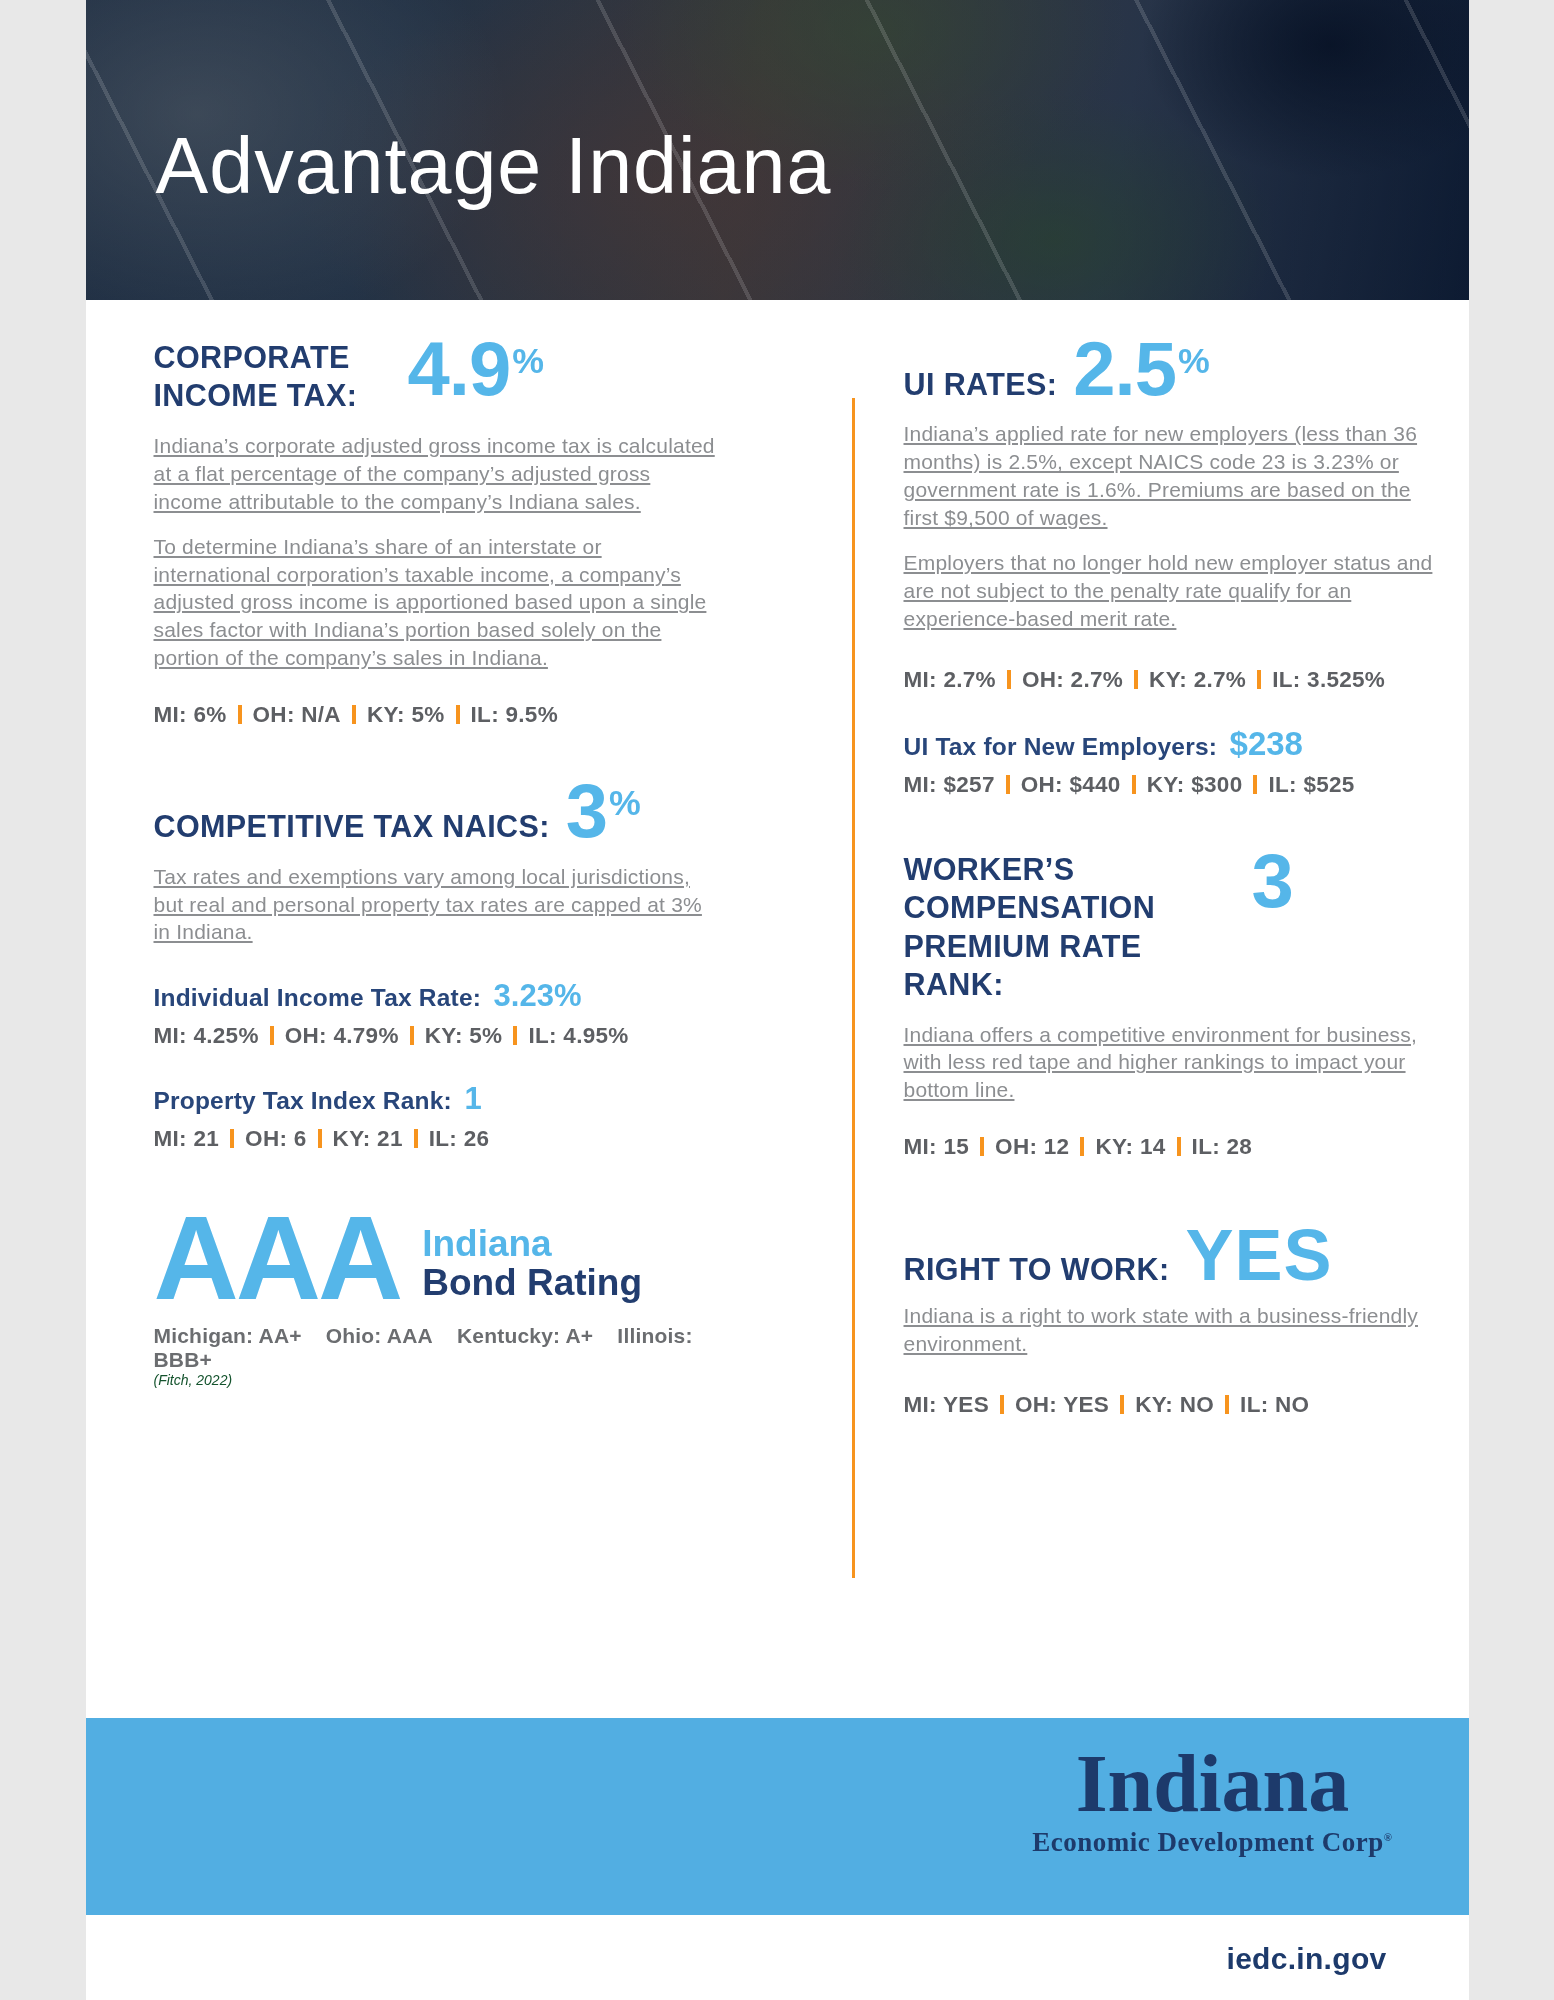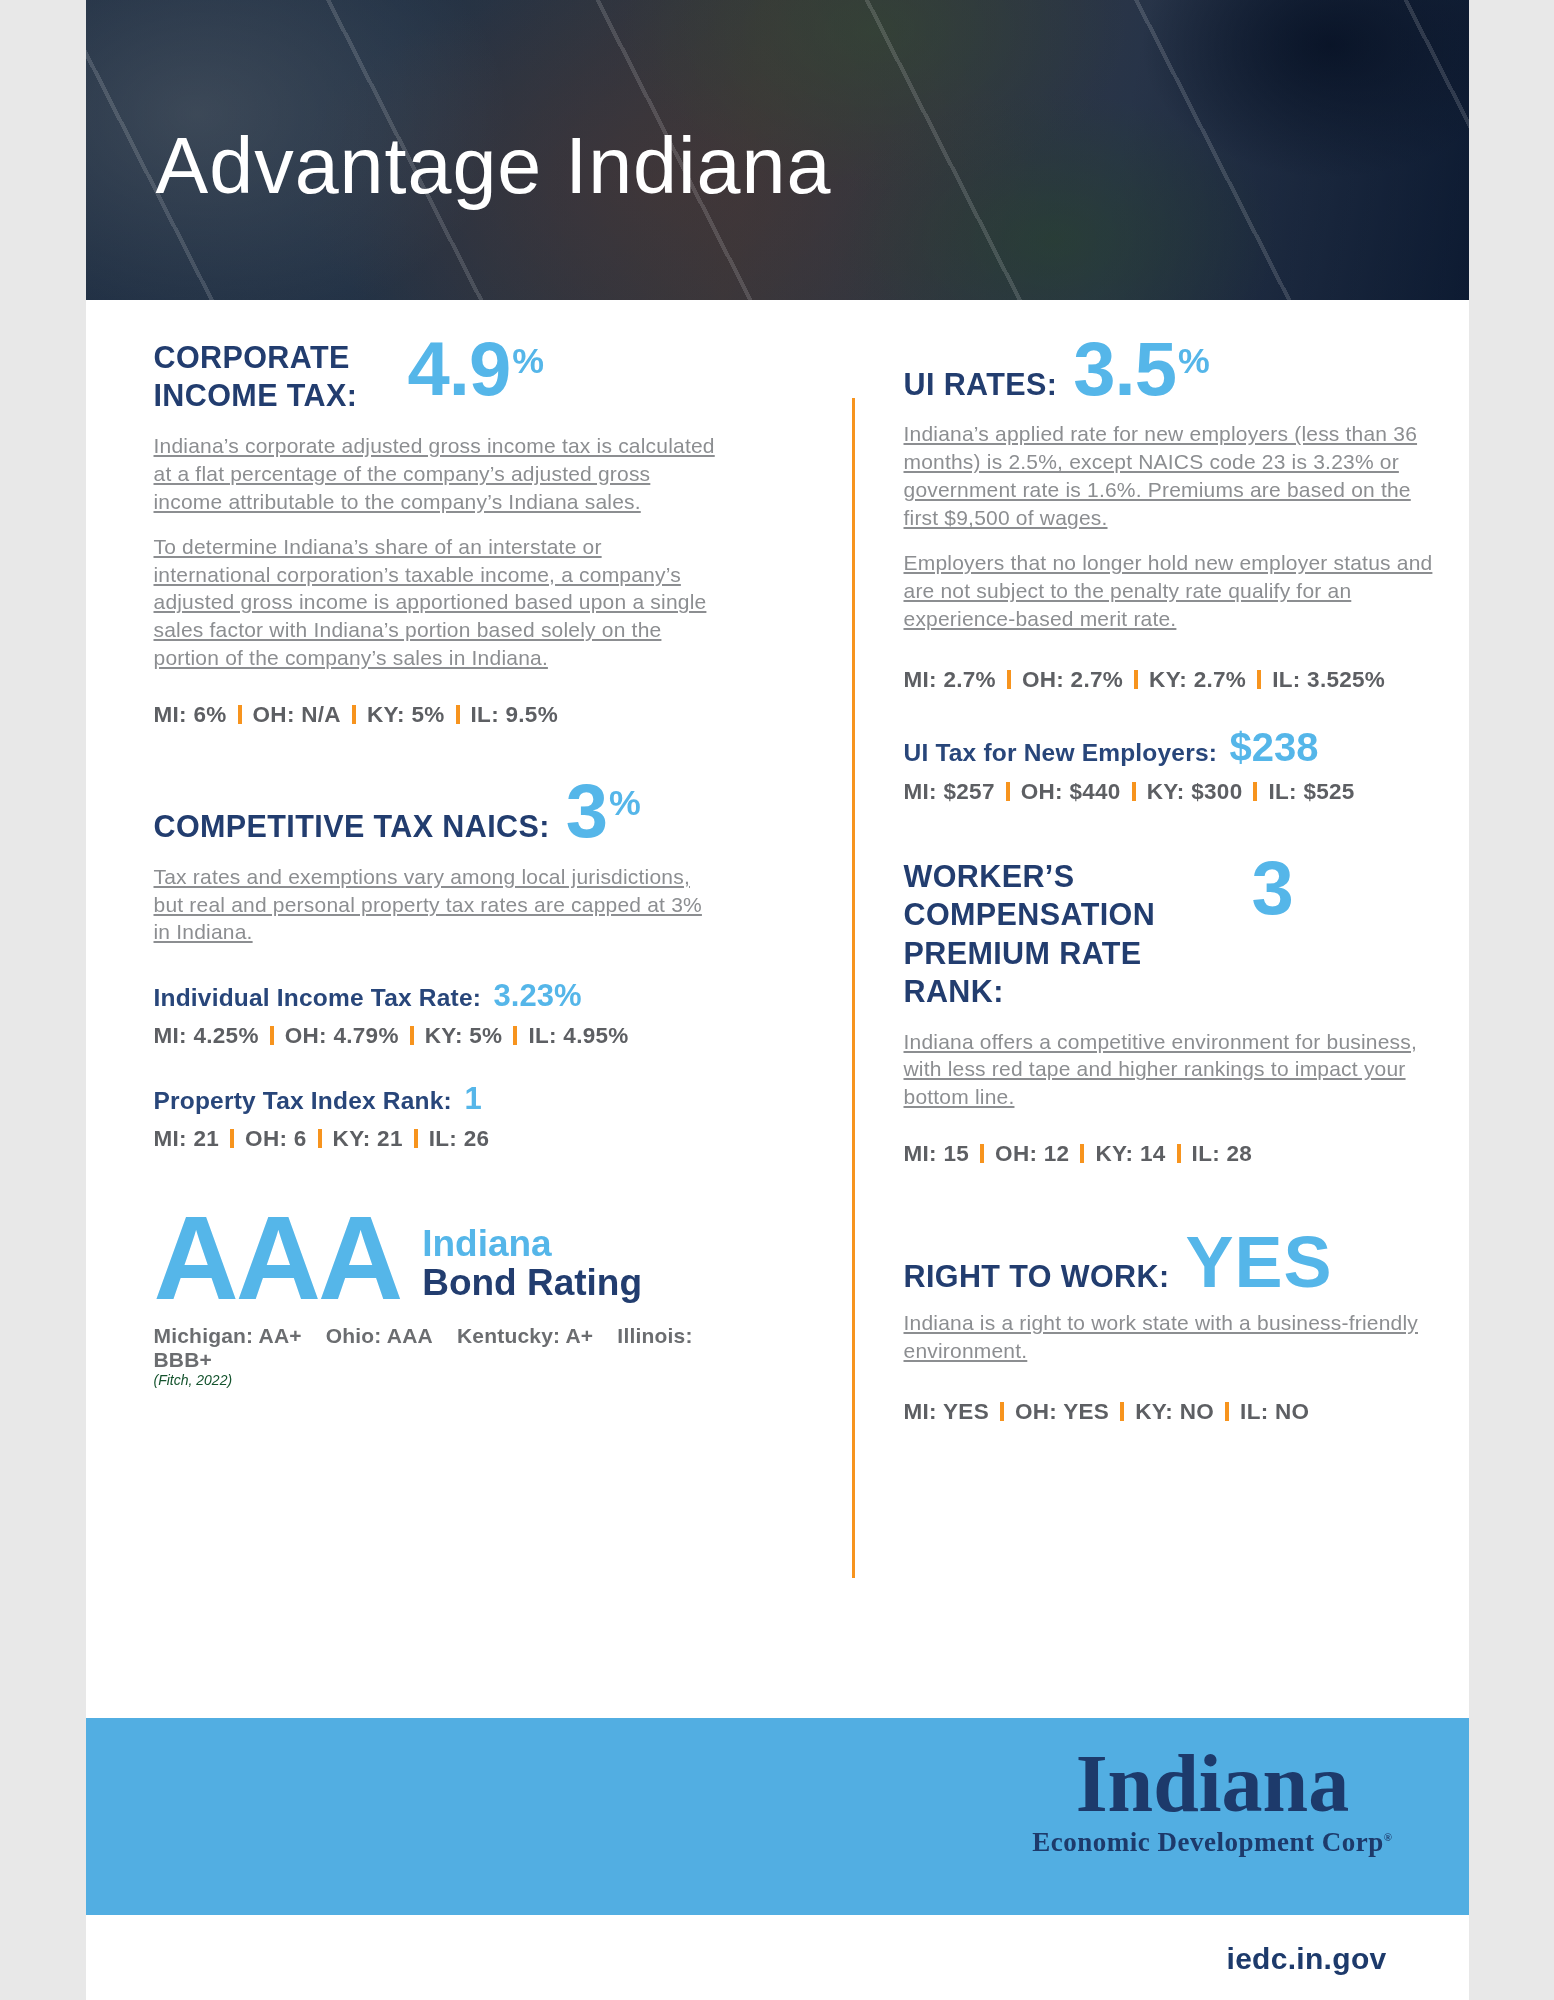--- a/index.html
+++ b/index.html
@@ -143,29 +143,29 @@
         <div class="bond-source">(Fitch, 2022)</div>
       </div>
 
     </div>
 
     <div class="col-right">
 
       <div>
         <div class="sec-head align-base">
           <div class="head-txt">UI RATES:</div>
-          <div class="big-num"><span>3.5</span><span class="pct">%</span></div>
+          <div class="big-num"><span>2.5</span><span class="pct">%</span></div>
         </div>
         <p class="body">Indiana’s applied rate for new employers (less than 36 months) is 2.5%, except NAICS code 23 is 3.23% or government rate is 1.6%. Premiums are based on the first $9,500 of wages.</p>
         <p class="body gap-lg">Employers that no longer hold new employer status and are not subject to the penalty rate qualify for an experience-based merit rate.</p>
         <div class="stats" style="margin-top:34px"><span class="stat-item">MI: 2.7%</span><span class="sep"></span><span class="stat-item">OH: 2.7%</span><span class="sep"></span><span class="stat-item">KY: 2.7%</span><span class="sep"></span><span class="stat-item">IL: 3.525%</span></div>
 
         <div class="substat">
           <span class="lbl">UI Tax for New Employers:</span>
-          <span class="val" style="font-size:40px">$238</span>
+          <span class="val" style="font-size:33px">$238</span>
         </div>
         <div class="stats tight"><span class="stat-item">MI: $257</span><span class="sep"></span><span class="stat-item">OH: $440</span><span class="sep"></span><span class="stat-item">KY: $300</span><span class="sep"></span><span class="stat-item">IL: $525</span></div>
       </div>
 
       <div class="section-space">
         <div class="sec-head align-end">
           <div class="head-txt w-workers">WORKER’S COMPENSATION PREMIUM RATE RANK:</div>
           <div class="big-num" style="margin-left:6px"><span>3</span></div>
         </div>
         <p class="body">Indiana offers a competitive environment for business, with less red tape and higher rankings to impact your bottom line.</p>

